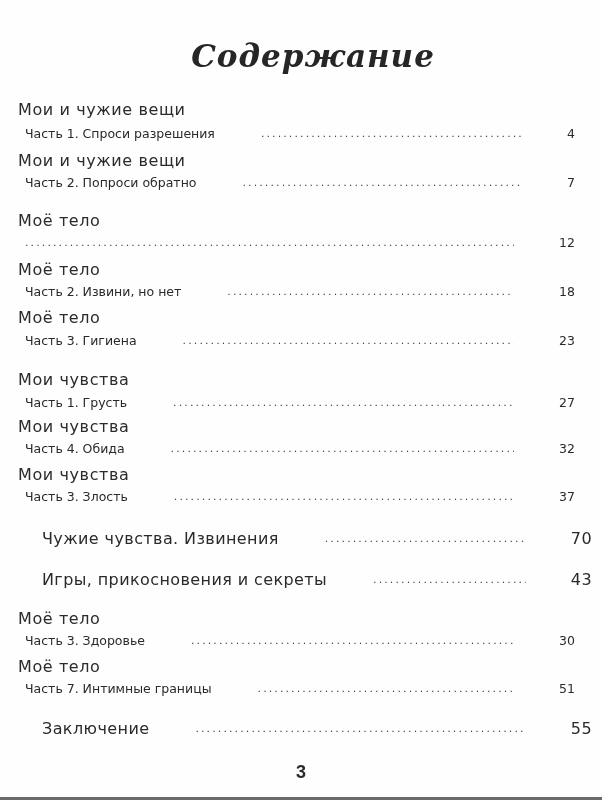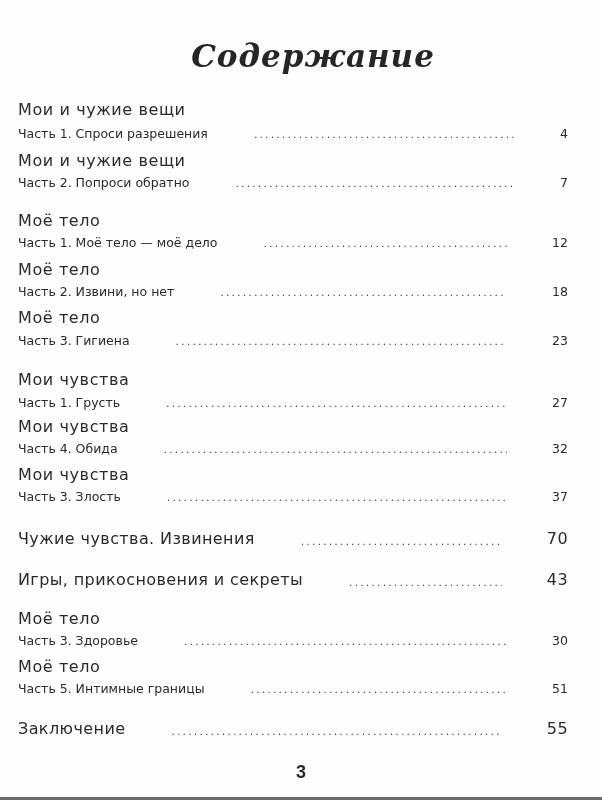--- a/index.html
+++ b/index.html
@@ -9,23 +9,23 @@
   }
   .page { position:absolute; left:0; top:0; width:602px; height:797px; background:#fefefe; }
   .bottom-edge { position:absolute; left:0; bottom:0; width:602px; height:3px; background:#6b6b6b; }
   .title {
     position:absolute; left:0; width:602px; top:38px; text-align:center;
     font-family:"DejaVu Serif", serif; font-style:italic; font-weight:bold;
     font-size:31px; letter-spacing:1px; color:#262626;margin-left:12px;
   }
   .toc { position:absolute; left:18px; width:550px; top:0; }
   .heading { position:absolute; left:0; font-size:16px; letter-spacing:0.6px; color:#2b2b2b; white-space:nowrap; }
-  .row { position:absolute; left:0; width:550px; display:flex; align-items:flex-end; white-space:nowrap;gap:43px; }
+  .row { position:absolute; left:7px; width:550px; display:flex; align-items:center; white-space:nowrap;gap:43px; }
   .row.sub { font-size:12.5px; }
-  .row.main { font-size:16px; letter-spacing:0.4px; }
+  .row.main { font-size:16px; letter-spacing:0.4px;margin-left:17px; }
   .row .label { flex:0 0 auto; padding-right:3px; }
   .row .dots { flex:1 1 auto; overflow:hidden; color:#444; letter-spacing:2.1px; font-size:11px; }
   .row .dots::before { content:"................................................................................................................................................................"; }
   .row .page-num { flex:0 0 auto; padding-left:2px; }
   .pagenum {
     position:absolute; left:0; width:602px; top:762px; text-align:center;
     font-family:"Liberation Sans", sans-serif; font-weight:bold; font-size:18px; color:#2a2a2a;
   }
 </style>
 </head>
@@ -45,21 +45,20 @@
 
     <div class="heading" style="top:151px">Мои и чужие вещи</div>
     <div class="row sub" style="top:175px">
       <span class="label">Часть 2. Попроси обратно</span>
       <span class="dots"></span>
       <span class="page-num">7</span>
     </div>
 
     <div class="heading" style="top:211px">Моё тело</div>
     <div class="row sub" style="top:235px">
-      <span class="label">Часть 1. Моё тело — моё дело</span>
       <span class="dots"></span>
       <span class="page-num">12</span>
     </div>
 
     <div class="heading" style="top:260px">Моё тело</div>
     <div class="row sub" style="top:284px">
       <span class="label">Часть 2. Извини, но нет</span>
       <span class="dots"></span>
       <span class="page-num">18</span>
     </div>
@@ -106,21 +105,21 @@
 
     <div class="heading" style="top:609px">Моё тело</div>
     <div class="row sub" style="top:633px">
       <span class="label">Часть 3. Здоровье</span>
       <span class="dots"></span>
       <span class="page-num">30</span>
     </div>
 
     <div class="heading" style="top:657px">Моё тело</div>
     <div class="row sub" style="top:681px">
-      <span class="label">Часть 5. Интимные границы</span>
+      <span class="label">Часть 7. Интимные границы</span>
       <span class="dots"></span>
       <span class="page-num">51</span>
     </div>
 
     <div class="row main" style="top:719px">
       <span class="label">Заключение</span>
       <span class="dots"></span>
       <span class="page-num">55</span>
     </div>
   </div>

